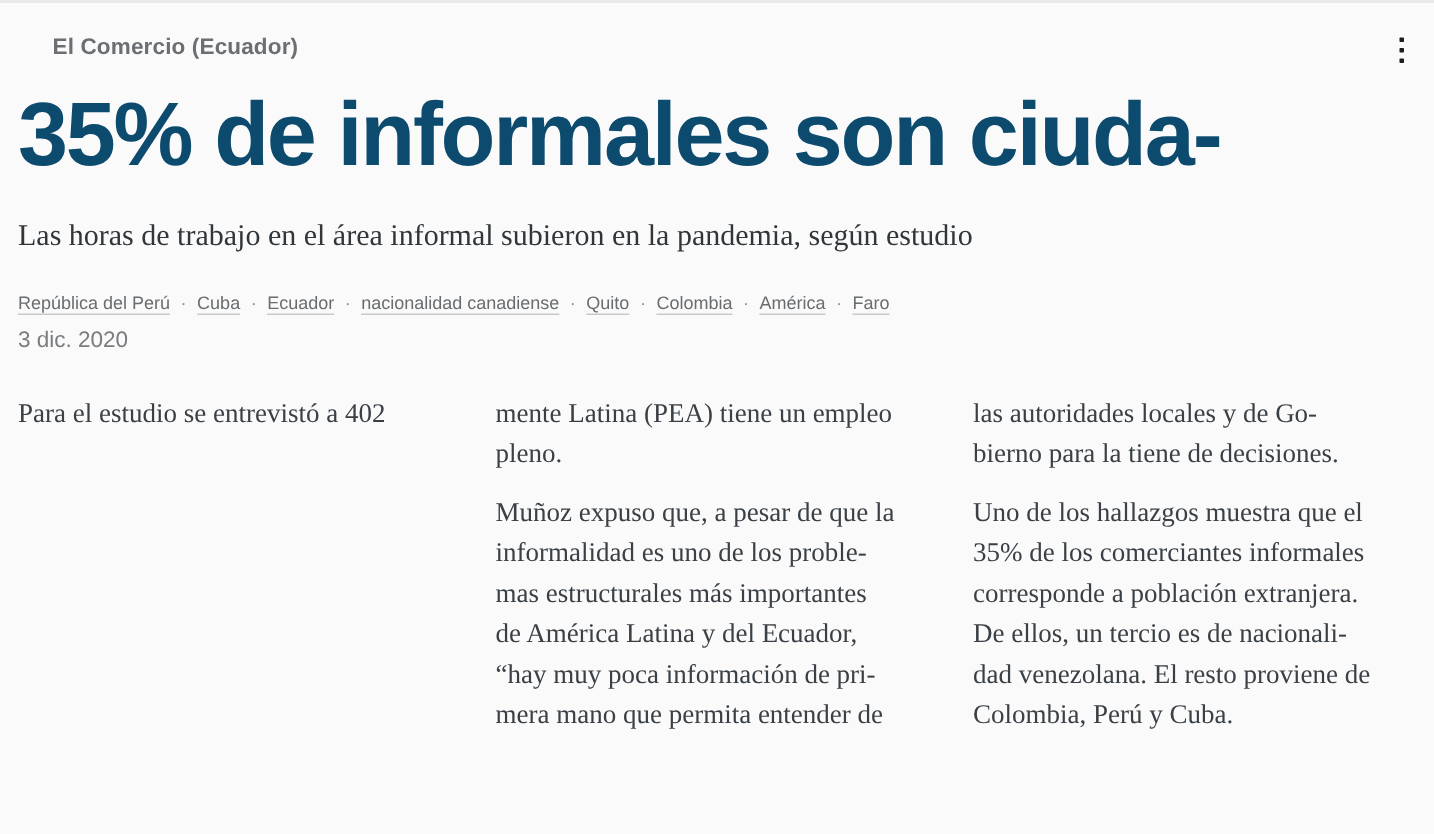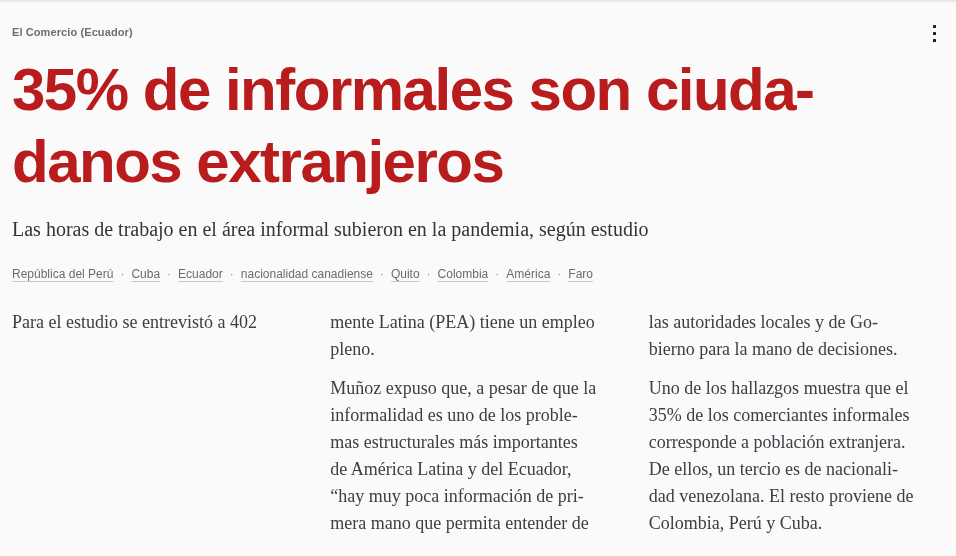--- a/index.html
+++ b/index.html
@@ -16,25 +16,26 @@
 
   
   .header-row {
     display: flex;
     justify-content: space-between;
     align-items: flex-start;
     padding-top: 21px;
   }
   .source {
     font-weight: 700;
-    font-size: 11px;
+    font-size: 15px;
     line-height: 18px;
     color: #6b6f73;
     letter-spacing: 0.1px;
     cursor: pointer;
+    margin-left: 23px;
   }
   .kebab {
     background: none;
     border: none;
     padding: 2px 6px;
     margin-right: 2px;
     cursor: pointer;
     display: flex;
     flex-direction: column;
     align-items: center;
@@ -48,21 +49,21 @@
   }
 
   
   h1.title {
     margin: 10px 0 0 0;
     font-family: "Liberation Sans", sans-serif;
     font-weight: 700;
     font-size: 60px;
     line-height: 72px;
     letter-spacing: -1.5px;
-    color: #b91c1c;
+    color: #0c4a6e;
   }
   .title-line { white-space: nowrap; }
 
   
   .subtitle {
     margin: 18px 0 0 0;
     font-family: "Liberation Serif", serif;
     font-weight: 400;
     font-size: 20px;
     line-height: 27px;
@@ -117,45 +118,45 @@
     <div class="source">El Comercio (Ecuador)</div>
     <button class="kebab" aria-label="More options">
       <span class="dot"></span>
       <span class="dot"></span>
       <span class="dot"></span>
     </button>
   </div>
 
   <h1 class="title">
       <div class="title-line">35% de informales son ciuda-</div>
-      <div class="title-line">danos extranjeros</div>
     </h1>
 
   <h2 class="subtitle">Las horas de trabajo en el área informal subieron en la pandemia, según estudio</h2>
 
   <div class="tags"><span class="tag">República del Perú</span><span class="tag-sep">·</span><span class="tag">Cuba</span><span class="tag-sep">·</span><span class="tag">Ecuador</span><span class="tag-sep">·</span><span class="tag">nacionalidad canadiense</span><span class="tag-sep">·</span><span class="tag">Quito</span><span class="tag-sep">·</span><span class="tag">Colombia</span><span class="tag-sep">·</span><span class="tag">América</span><span class="tag-sep">·</span><span class="tag">Faro</span></div>
 
+  <div class="date">3 dic. 2020</div>
 
   <div class="columns">
       <div class="col">
         <p>Para el estudio se entrevistó a 402</p>
       </div>
       <div class="col">
         <p>mente Latina (PEA) tiene un empleo
 pleno.</p>
         <p>Muñoz expuso que, a pesar de que la
 informalidad es uno de los proble-
 mas estructurales más importantes
 de América Latina y del Ecuador,
 “hay muy poca información de pri-
 mera mano que permita entender de</p>
       </div>
       <div class="col">
         <p>las autoridades locales y de Go-
-bierno para la mano de decisiones.</p>
+bierno para la tiene de decisiones.</p>
         <p>Uno de los hallazgos muestra que el
 35% de los comerciantes informales
 corresponde a población extranjera.
 De ellos, un tercio es de nacionali-
 dad venezolana. El resto proviene de
 Colombia, Perú y Cuba.</p>
       </div>
     </div>
 
 </div>

